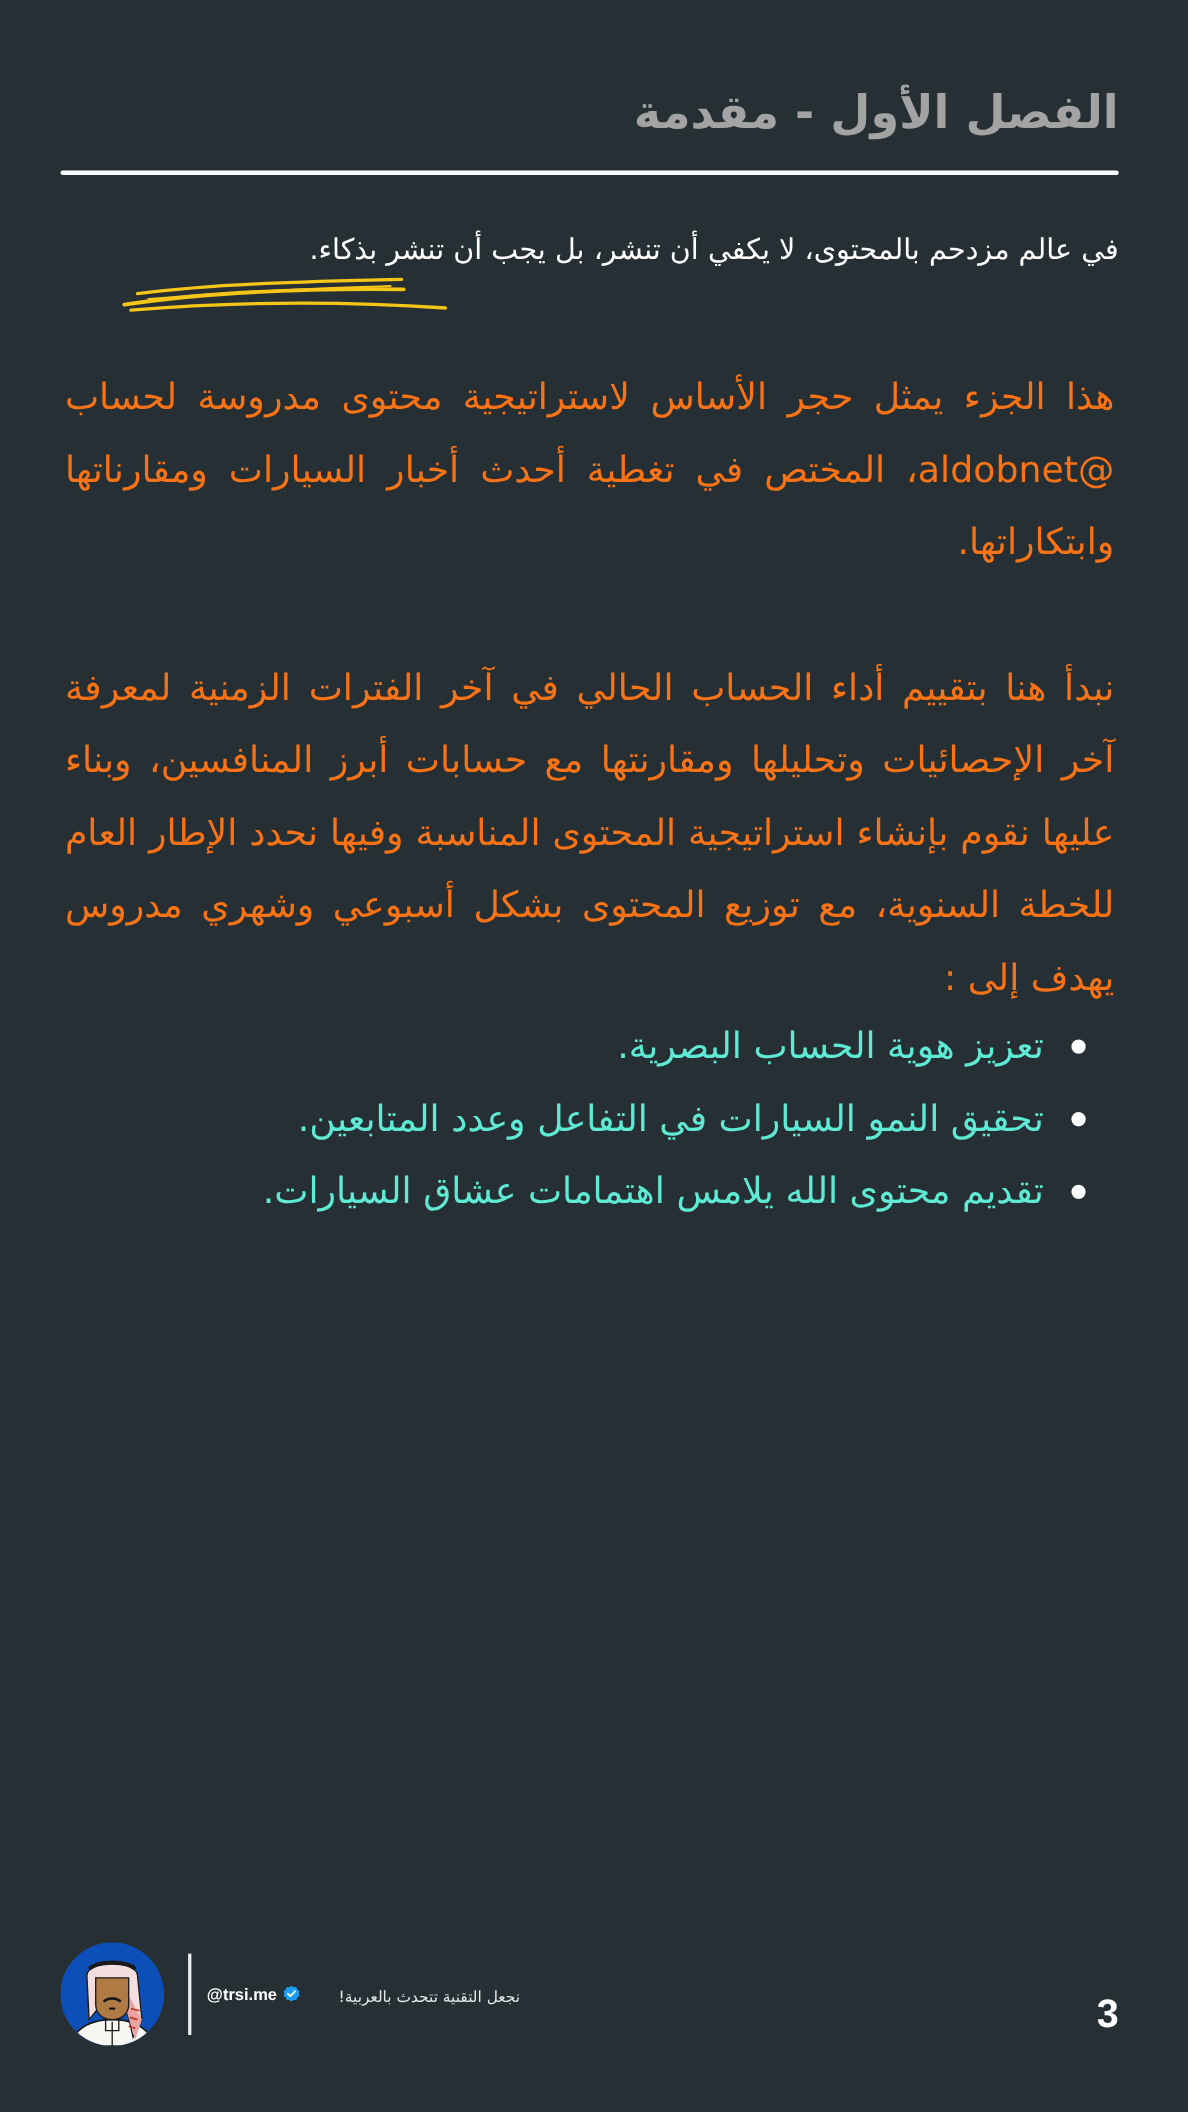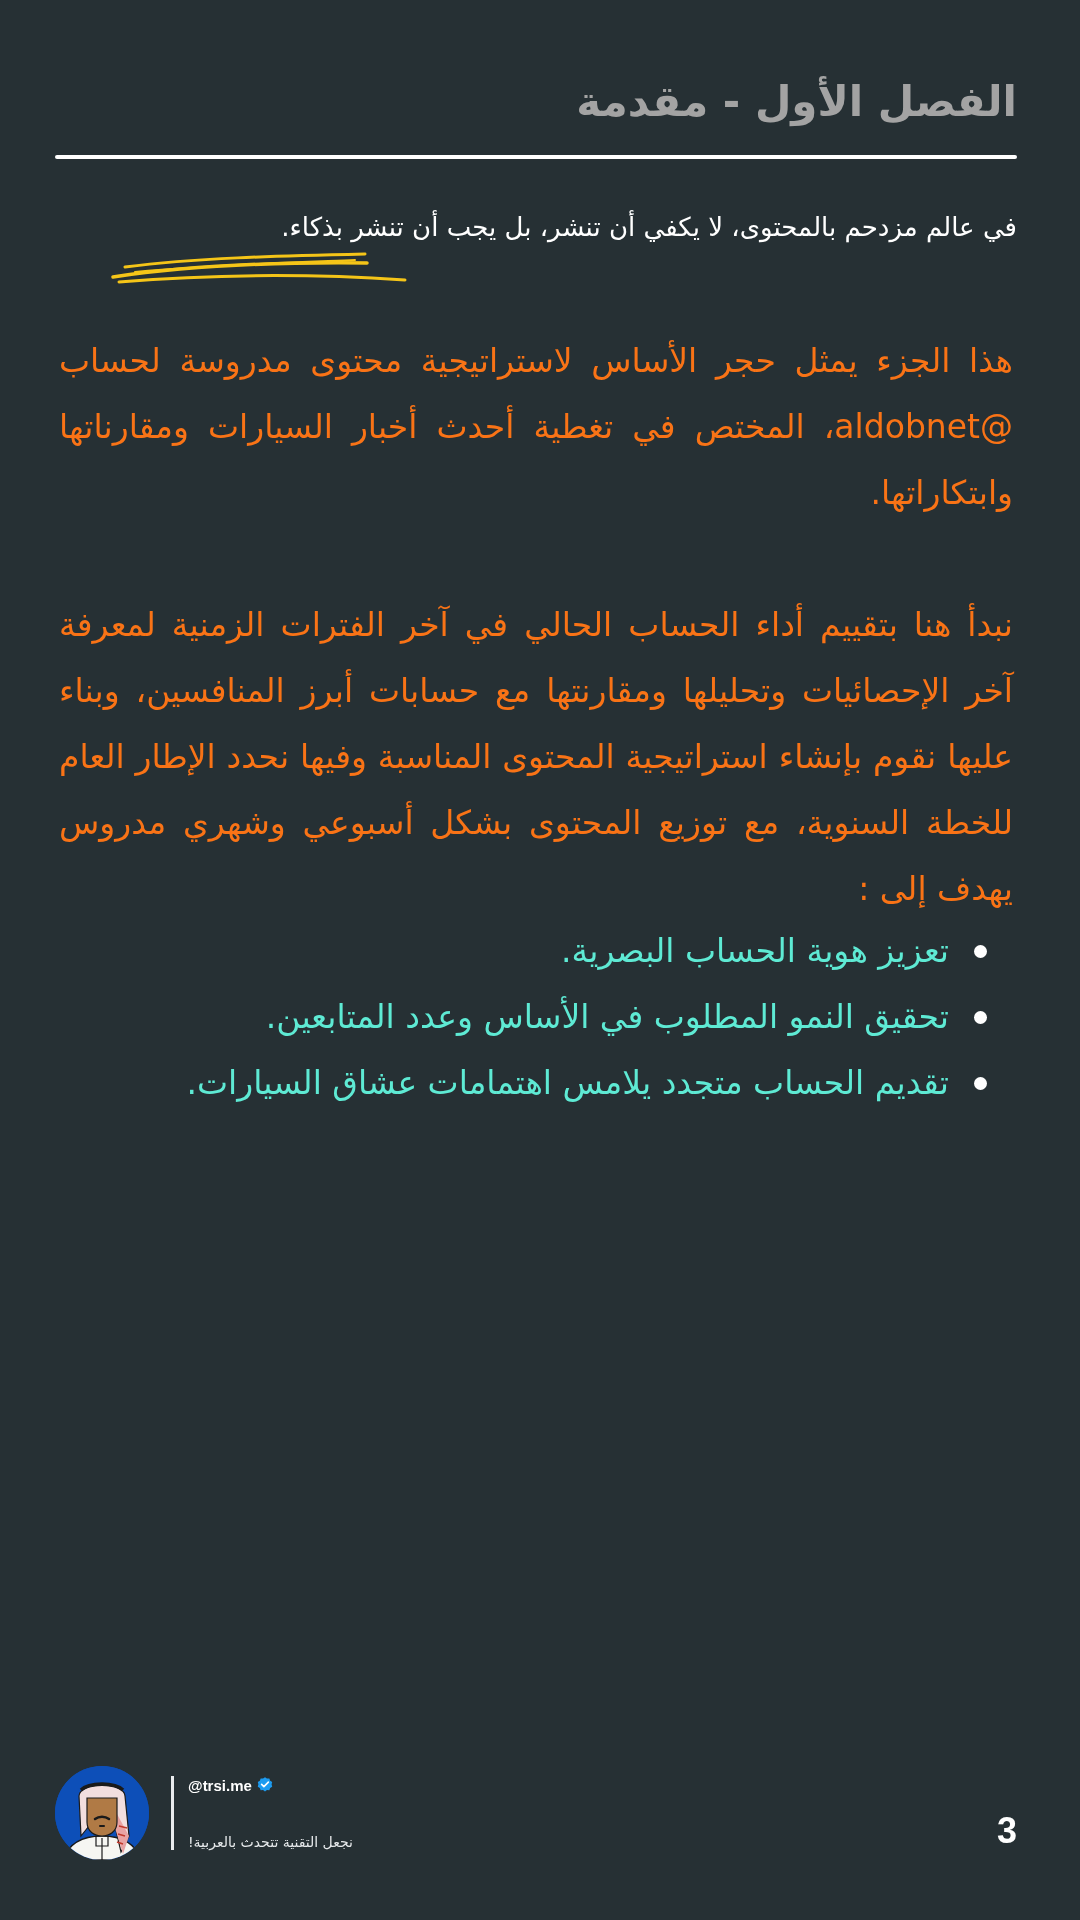--- a/index.html
+++ b/index.html
@@ -118,21 +118,21 @@
     }
     .v-sep {
       width: 3px;
       height: 74px;
       background: #e9ecee;
       margin-left: 22px;
       margin-right: 14px;
     }
     .handle-block {
       display: flex;
-      flex-direction: column;
+      flex-direction: row;
       justify-content: space-between;
       gap: 34px;
     }
     .handle-row {
       display: flex;
       align-items: center;
       gap: 4px;
     }
     .handle {
       font-size: 15px;
@@ -180,25 +180,25 @@
 
   <p class="para p2">نبدأ هنا بتقييم أداء الحساب الحالي في آخر الفترات الزمنية لمعرفة آخر الإحصائيات وتحليلها ومقارنتها مع حسابات أبرز المنافسين، وبناء عليها نقوم بإنشاء استراتيجية المحتوى المناسبة وفيها نحدد الإطار العام للخطة السنوية، مع توزيع المحتوى بشكل أسبوعي وشهري مدروس يهدف إلى :</p>
 
   <ul class="bullets">
     <li>
       <span class="dot"></span>
       <span>تعزيز هوية الحساب البصرية.</span>
     </li>
     <li>
       <span class="dot"></span>
-      <span>تحقيق النمو المطلوب في الأساس وعدد المتابعين.</span>
+      <span>تحقيق النمو السيارات في التفاعل وعدد المتابعين.</span>
     </li>
     <li>
       <span class="dot"></span>
-      <span>تقديم الحساب متجدد يلامس اهتمامات عشاق السيارات.</span>
+      <span>تقديم محتوى الله يلامس اهتمامات عشاق السيارات.</span>
     </li>
   </ul>
 
 </div>
 
 <div class="footer">
   <div class="avatar">
     <svg viewBox="0 0 94 94" width="94" height="94" xmlns="http://www.w3.org/2000/svg">
       <rect width="94" height="94" fill="#0d4fb8"></rect>
 

